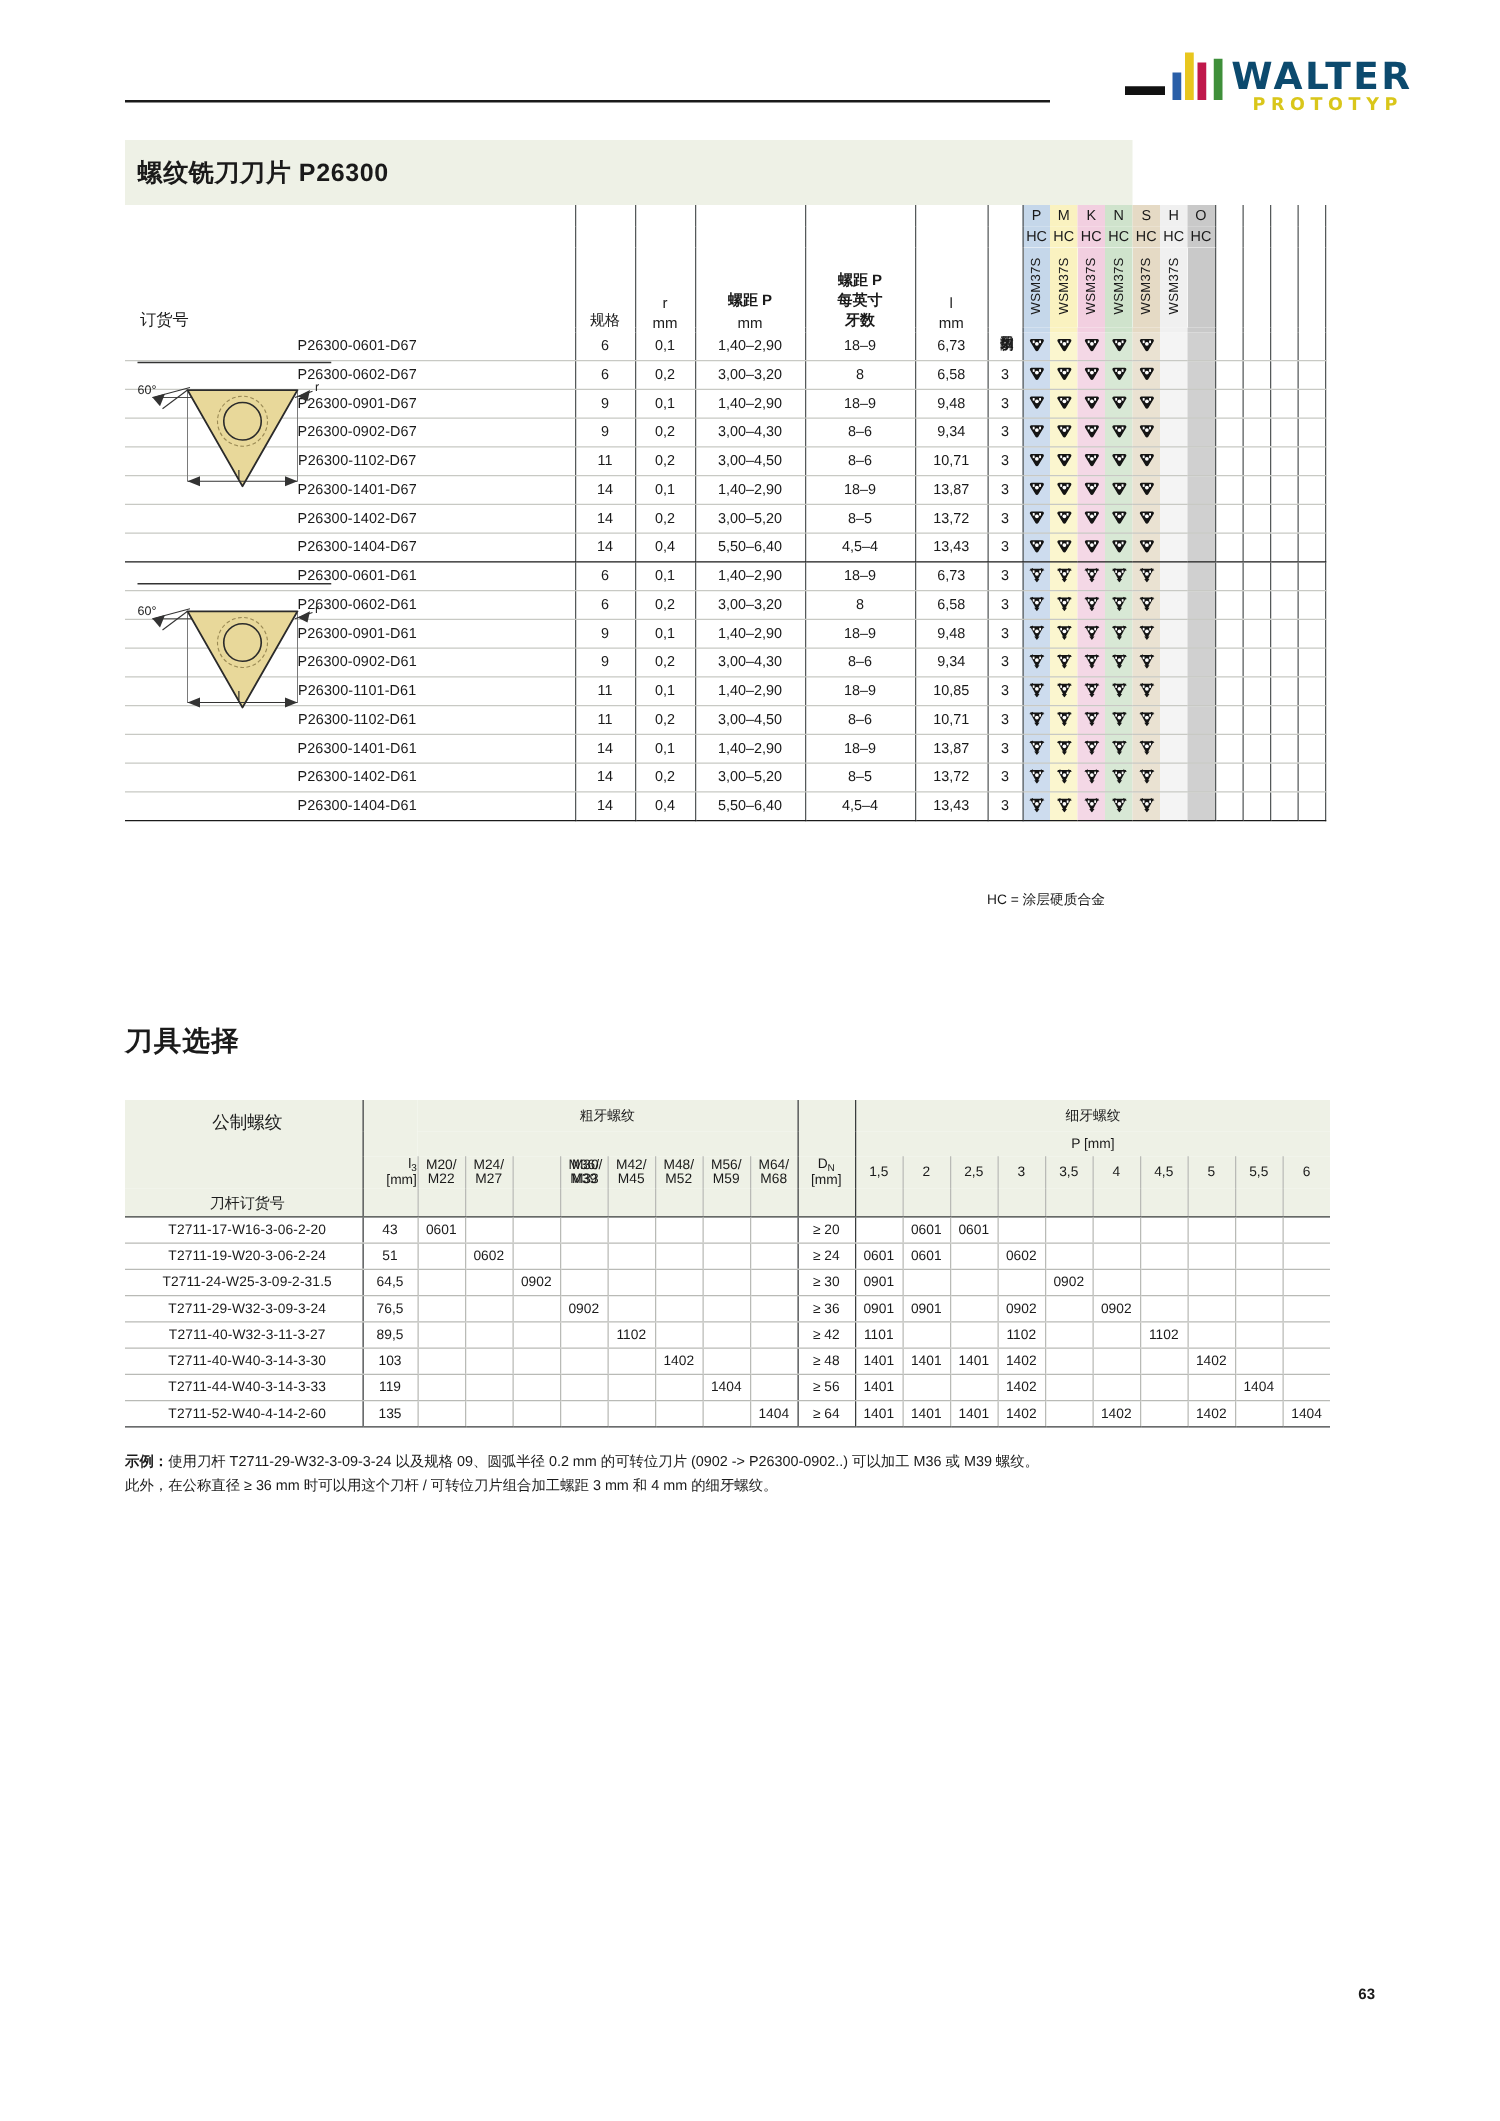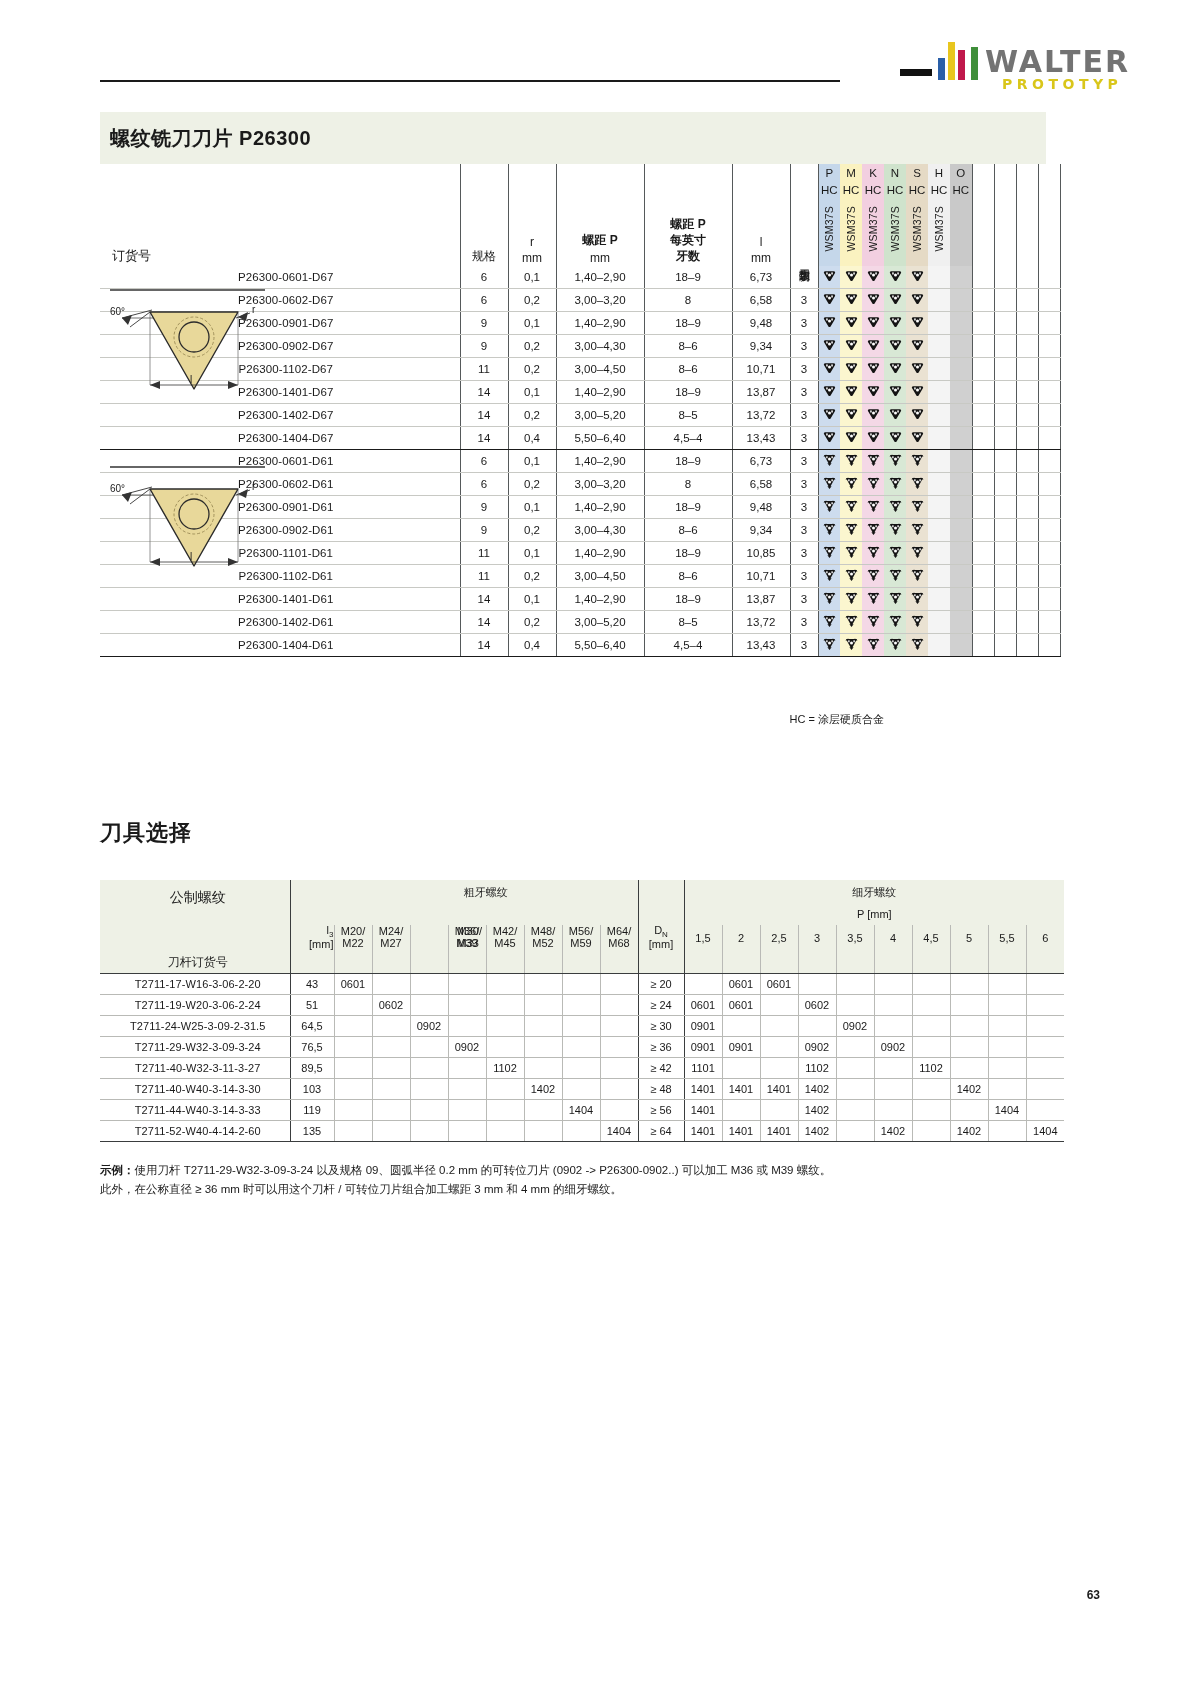--- a/index.html
+++ b/index.html
@@ -61,40 +61,40 @@
   .lb3 { left: 68px;  width: 7px; height: 30px; background: #c0184b; }
   .lb4 { left: 81px;  width: 7px; height: 33px; background: #3f8f3a; }
   .logo-walter {
     position: absolute;
     left: 95px;
     top: 4px;
     font-family: "DejaVu Sans", sans-serif;
     font-size: 30px;
     font-weight: bold;
     letter-spacing: 2px;
-    color: #737373;
+    color: #0c4a6e;
   }
   .logo-proto {
     position: absolute;
     left: 100px;
     top: 36px;
     font-family: "DejaVu Sans", sans-serif;
     font-size: 14px;
     font-weight: bold;
     letter-spacing: 4.5px;
     color: #d9c61a;
     margin-left: 12px;
   }
 
   
   .title-band {
     position: absolute;
     left: 100px;
     top: 112px;
-    width: 946px;
+    width: 806px;
     height: 52px;
     background: #eef1e6;
   }
   .title-band .t {
     position: absolute;
     left: 10px;
     top: 13px;
     font-size: 20px;
     font-weight: bold;
     letter-spacing: 0.5px;

